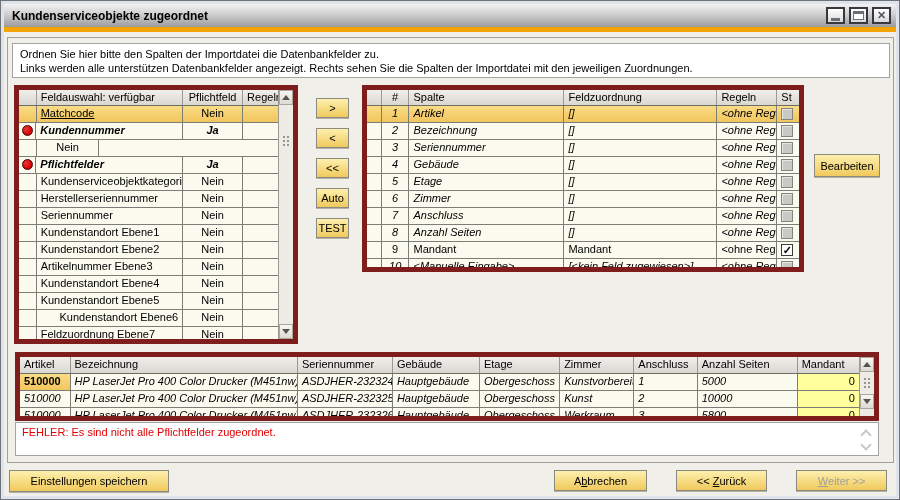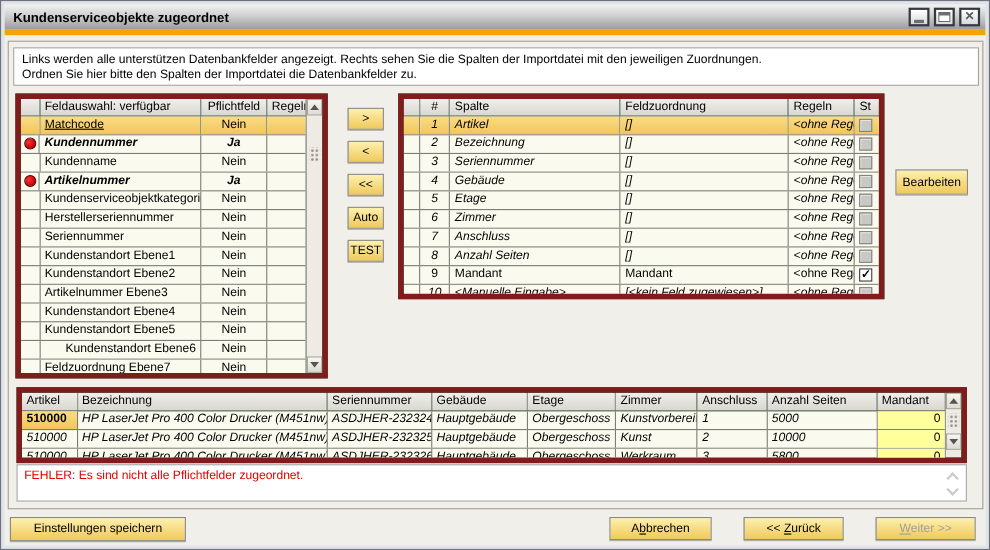--- a/index.html
+++ b/index.html
@@ -88,22 +88,22 @@
       <div class="wbtn">
               <span class="glyph-close">✕</span>
             </div>
     </div>
   </div>
   <div class="orangebar"></div>
 
   <div class="content">
 
     <div class="panel-white instructions">
+      <div>Ordnen Sie hier bitte den Spalten der Importdatei die Datenbankfelder zu.</div>
       <div>Links werden alle unterstützen Datenbankfelder angezeigt. Rechts sehen Sie die Spalten der Importdatei mit den jeweiligen Zuordnungen.</div>
-      <div>Ordnen Sie hier bitte den Spalten der Importdatei die Datenbankfelder zu.</div>
     </div>
 
     <div class="tbl" style="left:6px; top:47px; width:284px; height:259px;">
       <div class="grid" style="width:268px;">
         <div class="thead">
           <div class="hc" style="width:18px;"></div>
           <div class="hc" style="width:152px;">Feldauswahl: verfügbar</div>
           <div class="hc" style="width:62px; text-align:center;">Pflichtfeld</div>
           <div class="hc" style="width:36px; text-align:right; border-right:none;">Regeln</div>
         </div>
@@ -114,27 +114,26 @@
           <div class="c sel" style="width:36px; border-right:none;"></div>
         </div>
         <div class="trow">
           <div class="c ctr" style="width:18px; padding:1px 0;"><span class="reddot"></span></div>
           <div class="c it bold" style="width:152px;">Kundennummer</div>
           <div class="c it bold ctr" style="width:62px;">Ja</div>
           <div class="c" style="width:36px; border-right:none;"></div>
         </div>
         <div class="trow">
           <div class="c" style="width:18px;"></div>
-          <div class="c" style="width:152px;">Kundenname</div>
           <div class="c ctr" style="width:62px;">Nein</div>
           <div class="c" style="width:36px; border-right:none;"></div>
         </div>
         <div class="trow">
           <div class="c ctr" style="width:18px; padding:1px 0;"><span class="reddot"></span></div>
-          <div class="c it bold" style="width:152px;">Artikelnummer</div>
+          <div class="c it bold" style="width:152px;">Pflichtfelder</div>
           <div class="c it bold ctr" style="width:62px;">Ja</div>
           <div class="c" style="width:36px; border-right:none;"></div>
         </div>
         <div class="trow">
           <div class="c" style="width:18px;"></div>
           <div class="c" style="width:152px;">Kundenserviceobjektkategorie</div>
           <div class="c ctr" style="width:62px;">Nein</div>
           <div class="c" style="width:36px; border-right:none;"></div>
         </div>
         <div class="trow">

